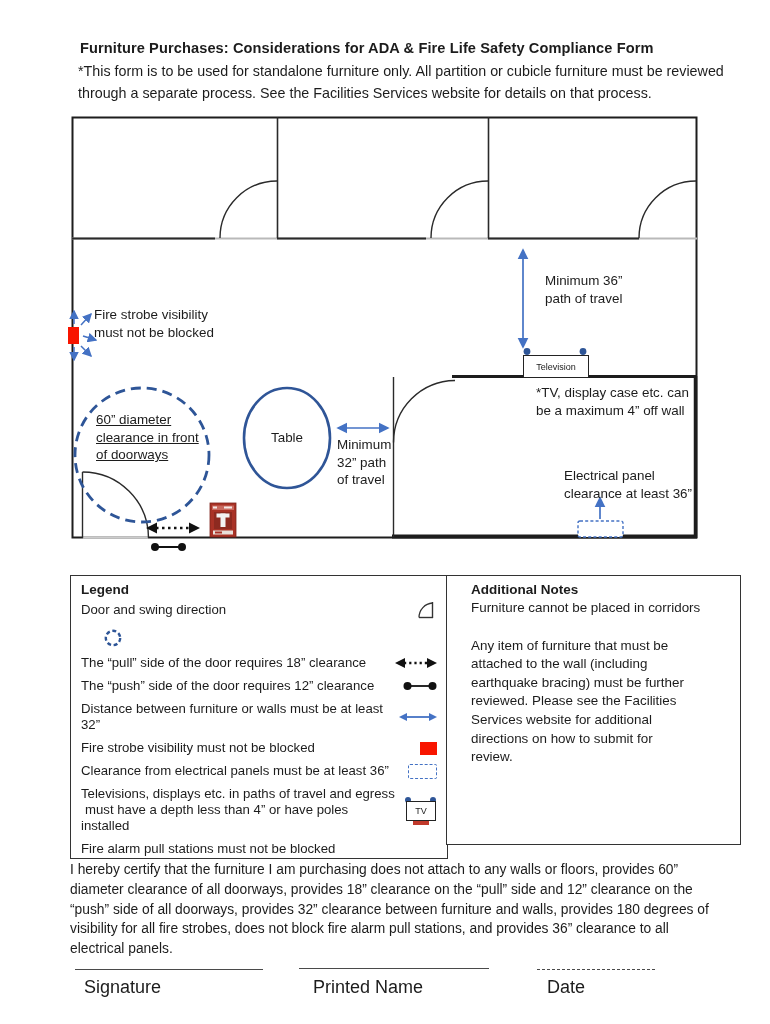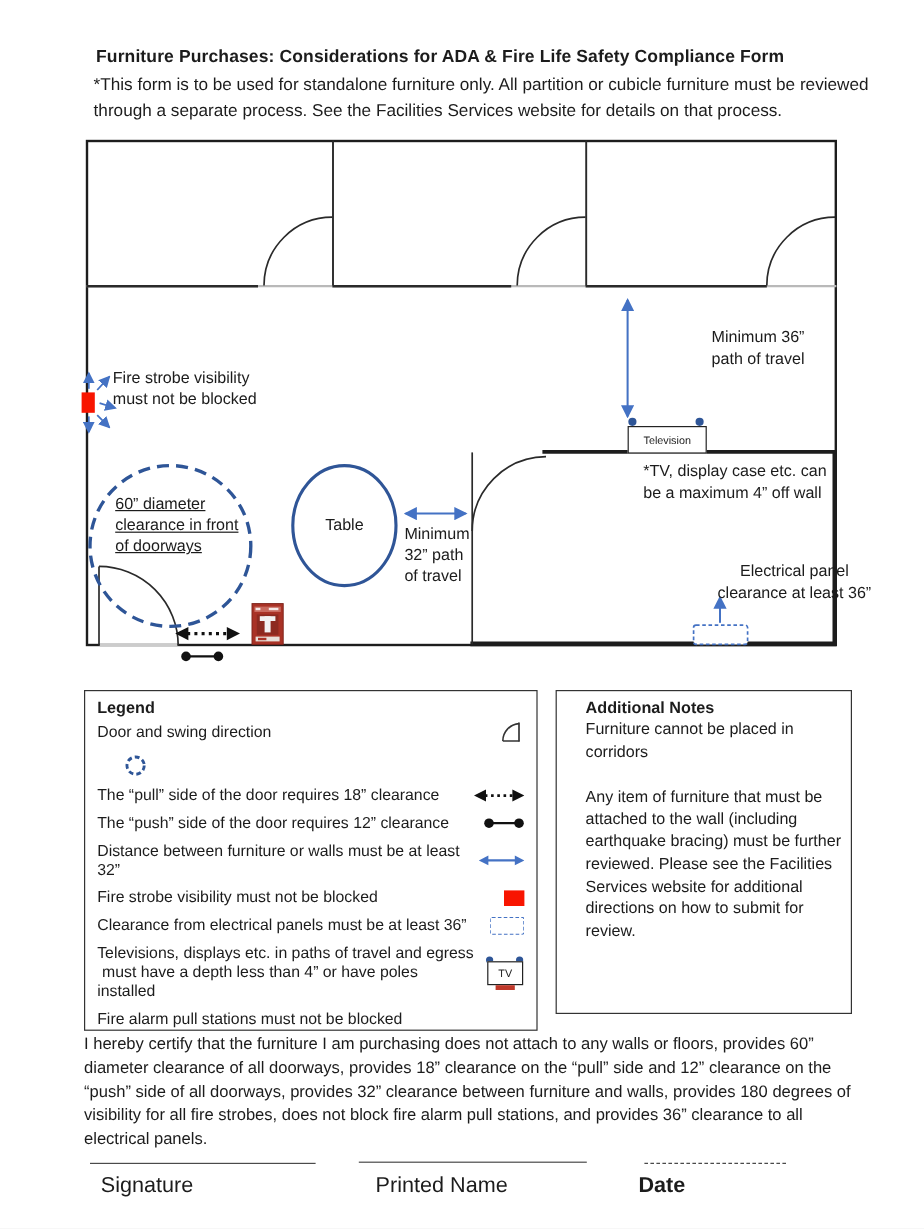--- a/index.html
+++ b/index.html
@@ -141,29 +141,29 @@
       <rect x="224" y="506.5" width="8" height="2" fill="#f5e9e7"></rect>
       <rect x="214" y="512" width="18" height="17" fill="#8d2a20"></rect>
       <rect x="216.5" y="513.5" width="13" height="4" fill="#f2f2f2"></rect>
       <rect x="220.5" y="513.5" width="5" height="13.5" fill="#f2f2f2"></rect>
       <rect x="213" y="530.5" width="20" height="4" fill="#e8e0da"></rect>
       <rect x="215" y="531.5" width="7" height="2" fill="#a93226"></rect>
     </g>
   </svg>
 
   <div class="abs plan-label" style="left:94px;top:306px;width:130px;">Fire strobe visibility must not be blocked</div>
-  <div class="abs plan-label" style="left:545px;top:272px;width:92px;margin-left:48px;">Minimum 36” path of travel</div>
+  <div class="abs plan-label" style="left:545px;top:272px;width:92px;">Minimum 36” path of travel</div>
   <div class="abs tv-box" style="left:523px;top:355px;">
     <span>Television</span>
   </div>
   <div class="abs plan-label" style="left:536px;top:384px;width:162px;">*TV, display case etc. can be a maximum 4” off wall</div>
   <div class="abs plan-label" style="left:96px;top:411px;width:115px;text-decoration:underline;">60” diameter clearance in front of doorways</div>
   <div class="abs plan-label" style="left:264px;top:429px;width:46px;text-align:center;">Table</div>
   <div class="abs plan-label" style="left:337px;top:436px;width:62px;">Minimum 32” path of travel</div>
-  <div class="abs plan-label" style="left:592px;top:467px;width:140px;text-align:center;">Electrical panel clearance at least 36”</div>
+  <div class="abs plan-label" style="left:564px;top:467px;width:140px;">Electrical panel clearance at least 36”</div>
 
   <div class="abs panel-box" style="left:70px;top:575px;width:378px;height:284px;">
     <div class="panel-title">Legend</div>
 
     <div class="legend-row" style="margin-top:0;">
       <span class="lbl">Door and swing direction</span>
       <span class="ico">
         <svg width="22" height="22" viewBox="0 0 22 22">
           <line x1="17.5" y1="3" x2="17.5" y2="19" stroke="#333" stroke-width="1.4"></line>
           <line x1="4" y1="18.5" x2="18" y2="18.5" stroke="#333" stroke-width="1.4"></line>
@@ -240,31 +240,31 @@
           <span class="base"></span>
         </span>
       </span>
     </div>
 
     <div class="legend-row">
       <span class="lbl">Fire alarm pull stations must not be blocked</span>
     </div>
   </div>
 
-  <div class="abs panel-box" style="left:463px;top:575px;width:247px;height:270px;padding-left:24px;">
+  <div class="abs panel-box" style="left:446px;top:575px;width:295px;height:270px;padding-left:24px;">
     <div class="panel-title">Additional Notes</div>
     <div class="notes-line">Furniture cannot be placed in corridors</div>
     <div style="height:19px;"></div>
     <div class="notes-line" style="width:222px;">Any item of furniture that must be attached to the wall (including earthquake bracing) must be further reviewed. Please see the Facilities Services website for additional directions on how to submit for review.</div>
   </div>
 
   <div class="abs cert" style="left:70px;top:860px;width:648px;">I hereby certify that the furniture I am purchasing does not attach to any walls or floors, provides 60” diameter clearance of all doorways, provides 18” clearance on the “pull” side and 12” clearance on the “push” side of all doorways, provides 32” clearance between furniture and walls, provides 180 degrees of visibility for all fire strobes, does not block fire alarm pull stations, and provides 36” clearance to all electrical panels.</div>
 
   <div class="abs sig-line" style="left:75px;top:969px;width:188px;"></div>
   <div class="abs sig-label" style="left:84px;top:977px;">Signature</div>
 
   <div class="abs sig-line" style="left:299px;top:968px;width:190px;"></div>
   <div class="abs sig-label" style="left:313px;top:977px;">Printed Name</div>
 
   <div class="abs sig-line" style="left:537px;top:969px;width:118px;border-top-style:dashed;"></div>
-  <div class="abs sig-label" style="left:532px;top:977px;font-weight:bold;">Date</div>
+  <div class="abs sig-label" style="left:547px;top:977px;">Date</div>
 
 </div>
 
 </body></html>

